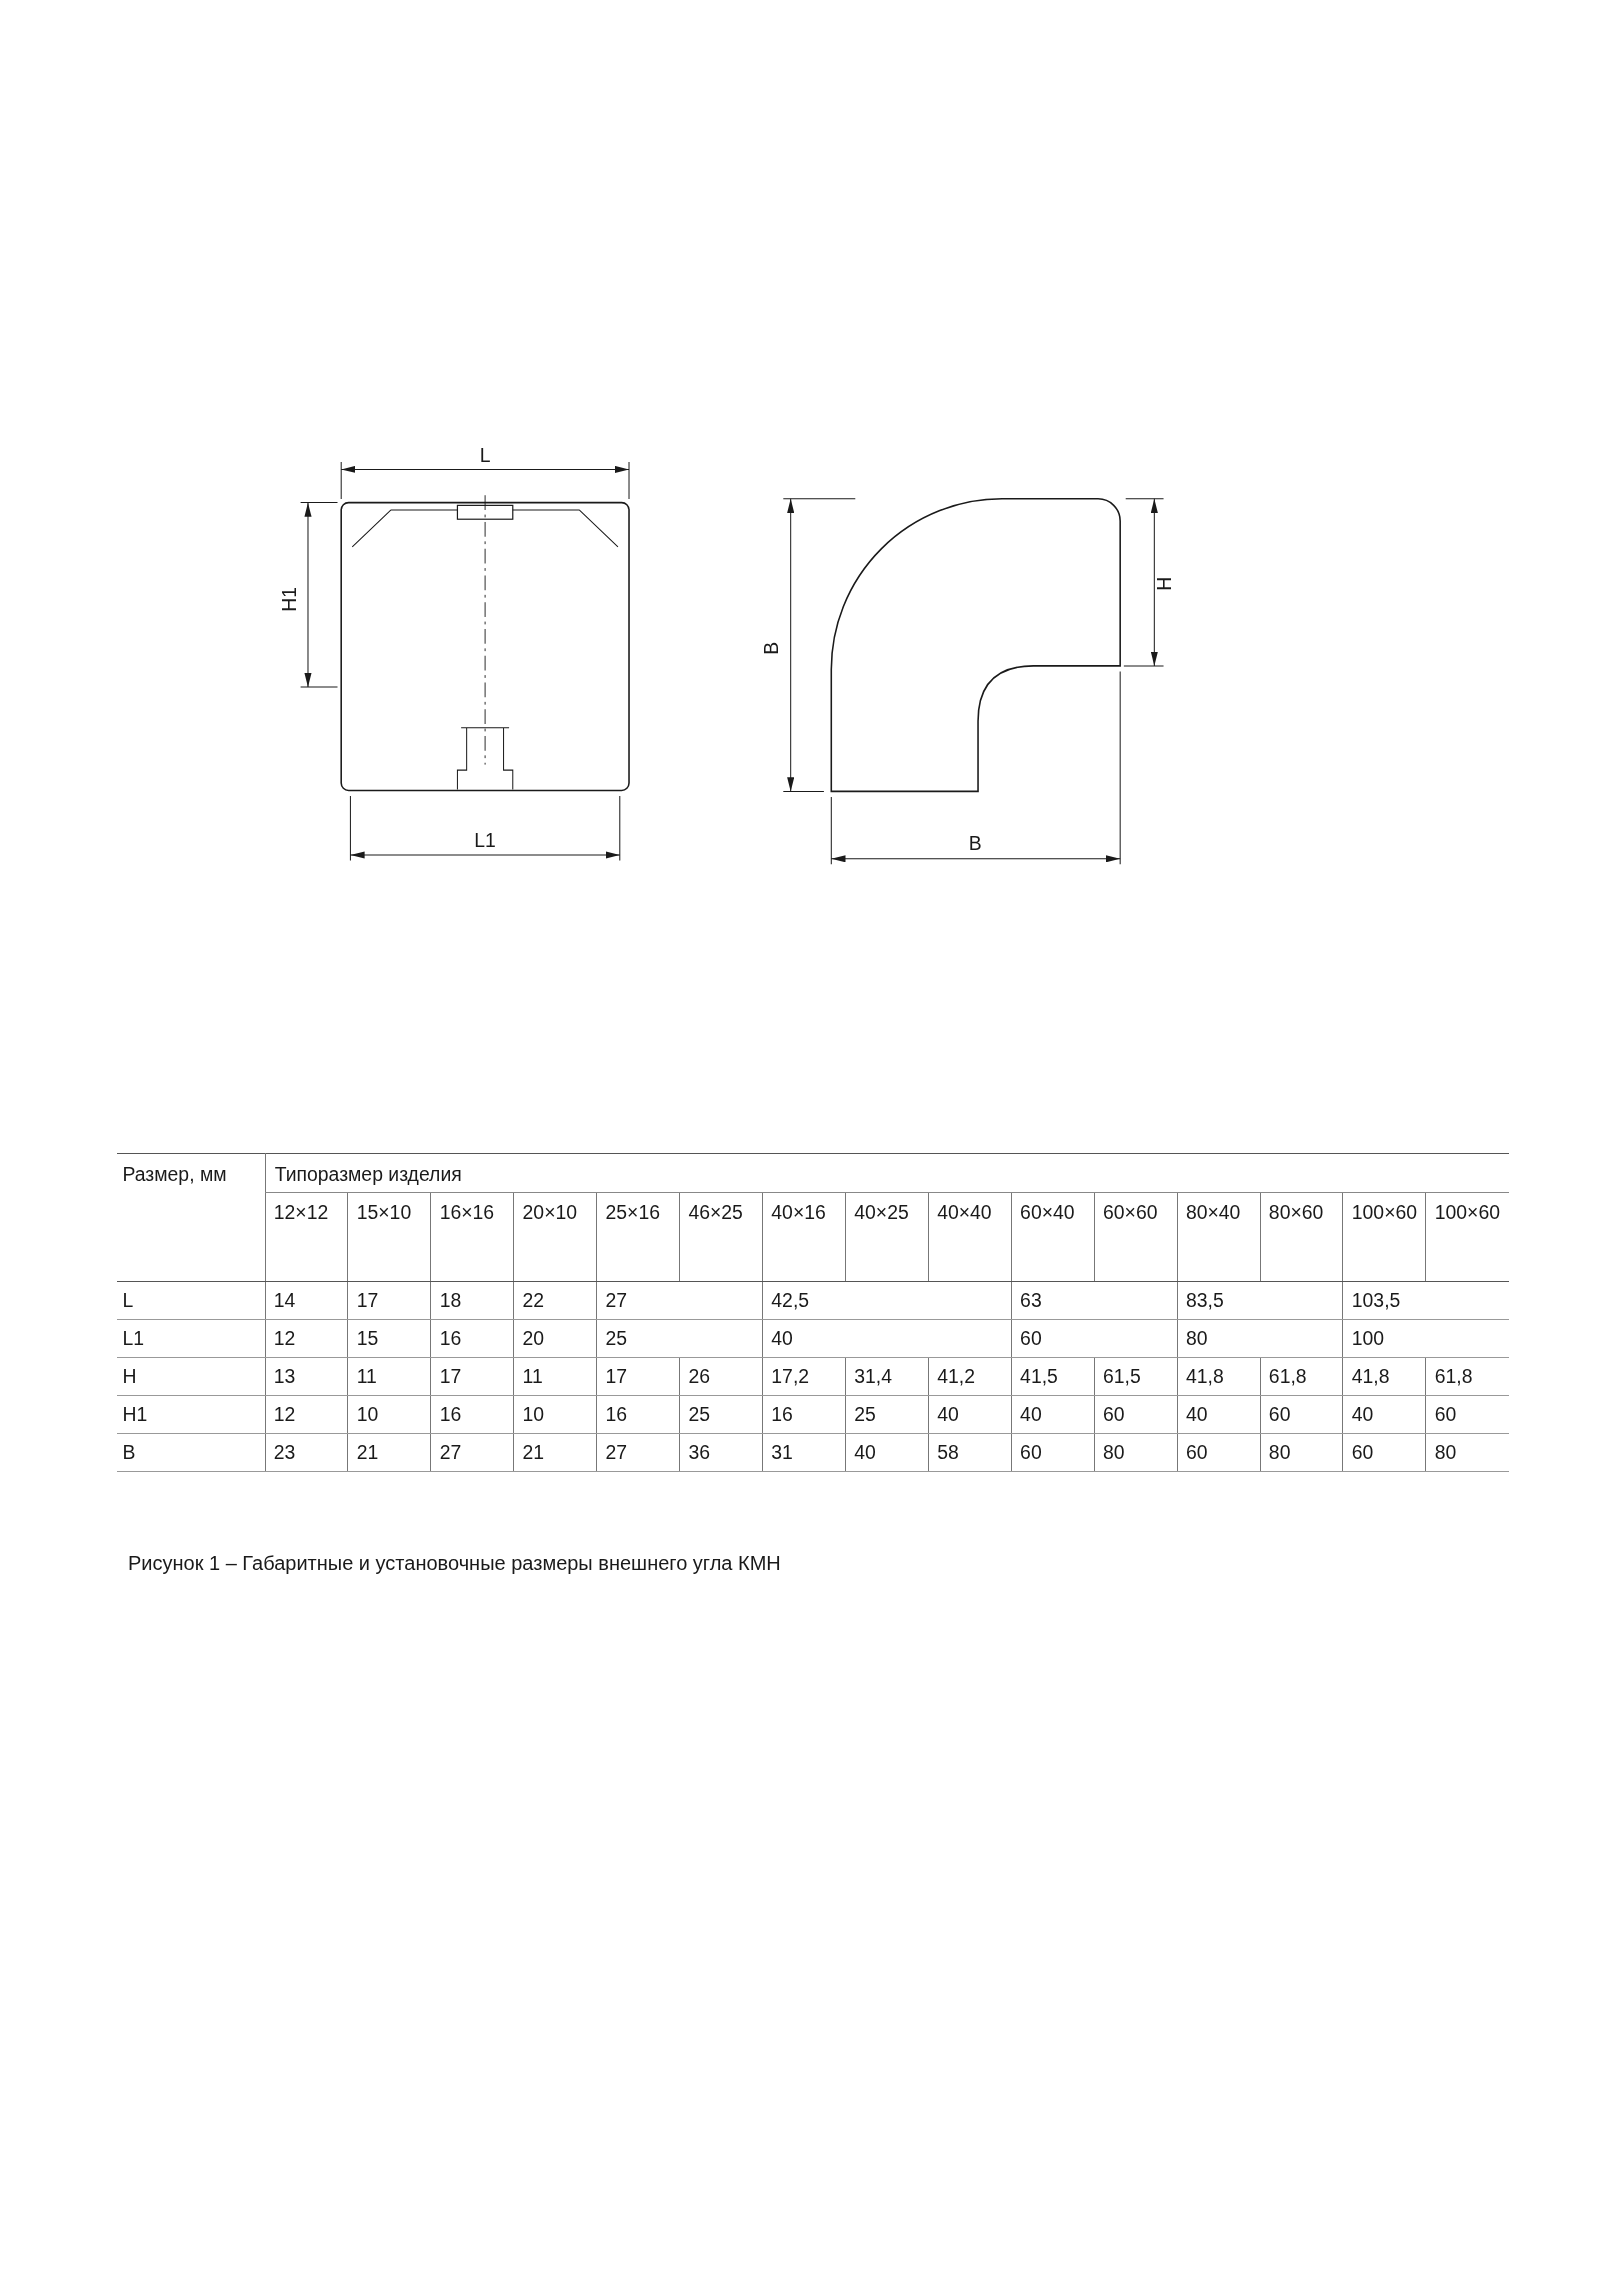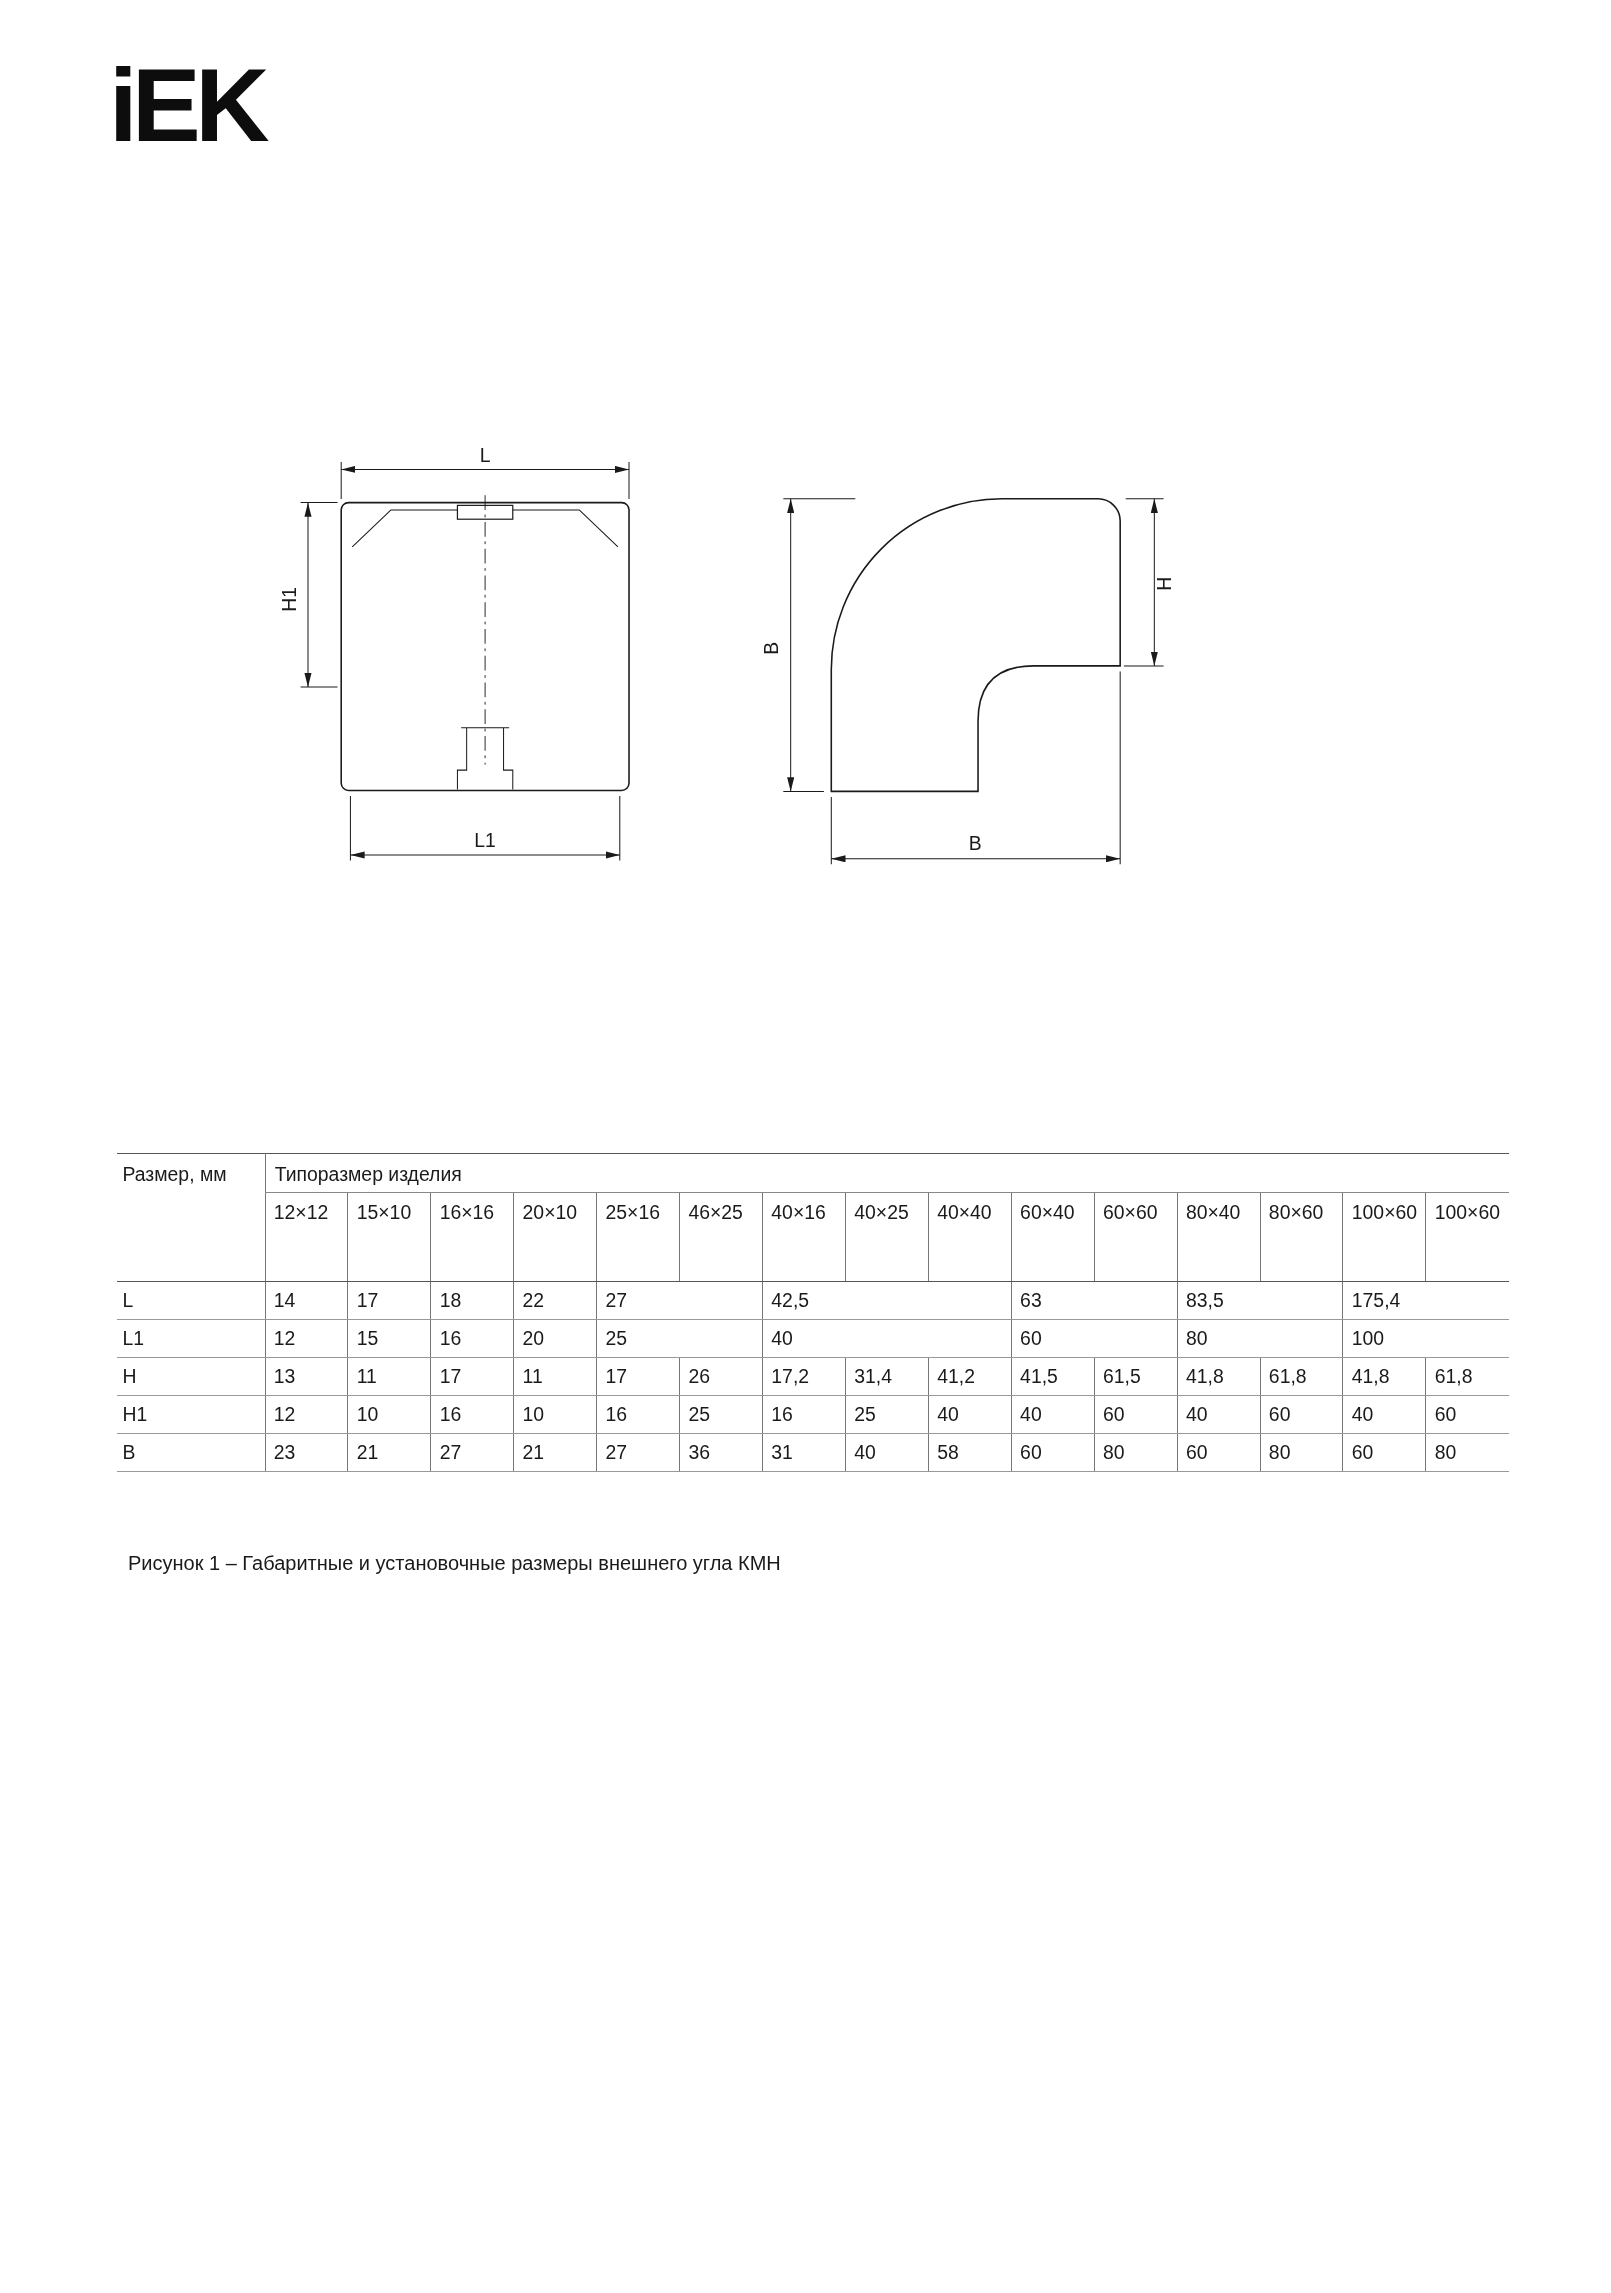--- a/index.html
+++ b/index.html
@@ -58,21 +58,20 @@
   .caption {
     position: absolute; left: 128px; top: 1552px;
     font-size: 20px; color: #1a1a1a;
   }
 </style>
 </head>
 <body>
 
 <div class="page">
 
-  <div class="logo">iEK</div>
 
   <div class="figure">
 
     <svg class="front-view" width="369" height="443" viewBox="0 0 400 480">
       <defs>
         <marker id="arrF" viewBox="0 0 14 7" refX="14" refY="3.5" markerWidth="14" markerHeight="7" orient="auto-start-reverse">
           <path d="M0,0 L14,3.5 L0,7 Z" fill="#1a1a1a"></path>
         </marker>
       </defs>
 
@@ -156,21 +155,21 @@
         <tr>
           <td class="rowlabel">L</td>
           <td>14</td>
           <td>17</td>
           <td>18</td>
           <td>22</td>
           <td colspan="2">27</td>
           <td colspan="3">42,5</td>
           <td colspan="2">63</td>
           <td colspan="2">83,5</td>
-          <td colspan="2">175,4</td>
+          <td colspan="2">103,5</td>
         </tr>
         <tr>
           <td class="rowlabel">L1</td>
           <td>12</td>
           <td>15</td>
           <td>16</td>
           <td>20</td>
           <td colspan="2">25</td>
           <td colspan="3">40</td>
           <td colspan="2">60</td>

